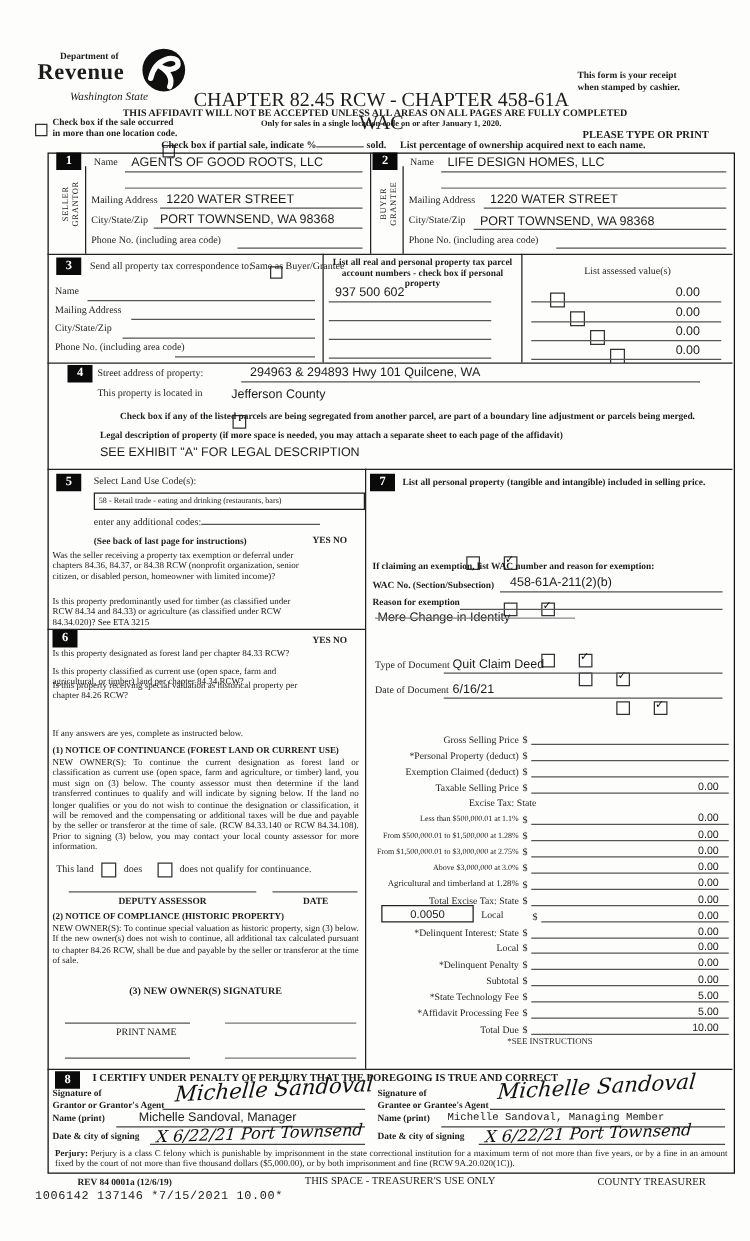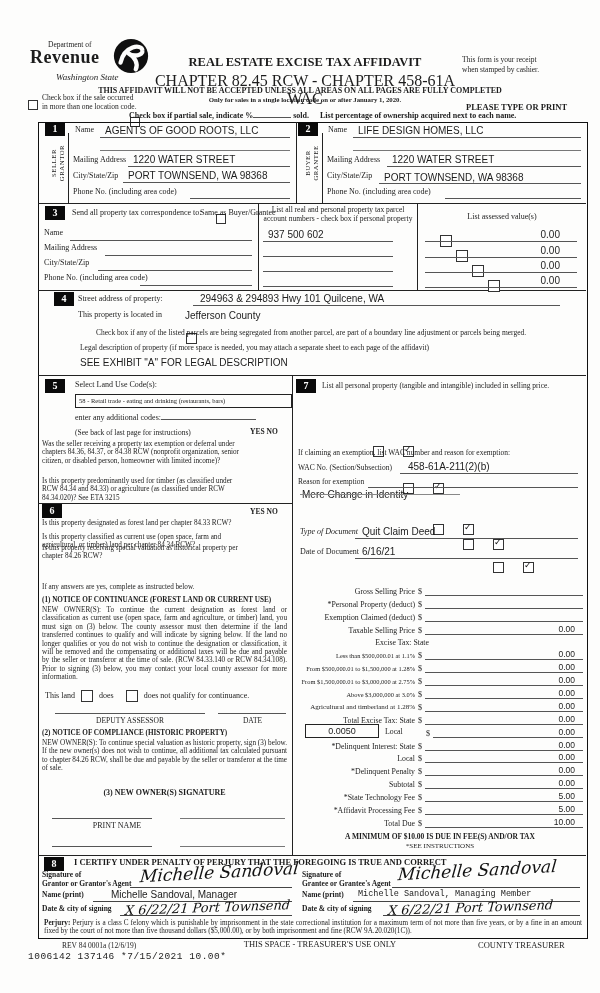--- a/index.html
+++ b/index.html
@@ -10,21 +10,21 @@
   .c{text-align:center;}
   .r{text-align:right;}
   .mono{font-family:"Liberation Mono","DejaVu Sans Mono",monospace;}
   .hline{position:absolute;background:#222;height:1px;}
   .vline{position:absolute;background:#222;width:1px;}
   .outer{position:absolute;left:38px;top:122px;width:548px;height:815px;border:1.5px solid #111;}
   .numbox{position:absolute;background:#0a0a0a;color:#fff;font-weight:bold;text-align:center;font-size:10px;line-height:14px;width:20px;height:14px;font-family:"Liberation Serif",serif;}
   .cb{display:inline-block;width:8px;height:8px;border:1px solid #333;background:#fff;position:relative;vertical-align:middle;}
   .cb.checked::after{content:"✓";position:absolute;left:0px;top:-3px;font-size:9px;color:#111;font-family:"DejaVu Sans",sans-serif;}
   .ul{display:inline-block;border-bottom:1px solid #555;}
-  .lab7{font-size:7.5px;}
+  .lab7{font-size:7.5px;font-weight:bold;}
   .lab8{font-size:8px;}
   .val{font-family:"Liberation Sans",sans-serif;font-size:10px;}
   .vert{position:absolute;transform:rotate(-90deg);transform-origin:center;font-size:6.8px;letter-spacing:.5px;text-align:center;white-space:pre-line;line-height:8px;}
   .fees{position:absolute;left:297px;top:583px;width:286px;}
   .fee-row{display:flex;align-items:flex-end;height:12.9px;}
   .fee-label{flex:0 0 118px;text-align:right;font-size:7.8px;line-height:9px;}
   .fee-label.small{font-size:6.4px;}
   .fee-dollar{flex:0 0 10px;text-align:center;font-size:8px;}
   .fee-line{flex:1;border-bottom:1px solid #555;text-align:right;font-family:"Liberation Sans",sans-serif;font-size:8.5px;padding-right:8px;line-height:10px;}
   .fee-line.noline{border-bottom:none;}
@@ -43,21 +43,20 @@
   <div class="abs lab7" style="left:48px;top:40px;">Department of</div>
   <div class="abs b" style="left:30px;top:47px;font-size:18px;letter-spacing:.5px;">Revenue</div>
   <div class="abs" style="left:112px;top:37px;width:38px;height:38px;">
     <svg width="38" height="38" viewBox="0 0 40 40">
         <circle cx="20" cy="20" r="18" fill="#101010"></circle>
         <path d="M9 27 C13 9, 31 7, 32 14 C33 20, 22 21, 17 17 M17 17 C24 21, 28 28, 25 34" stroke="#fdfdfc" stroke-width="4.5" fill="none" stroke-linecap="round"></path>
       </svg>
   </div>
   <div class="abs i" style="left:56px;top:72px;font-size:9px;">Washington State</div>
 
-  <div class="abs b c" style="left:150px;top:55px;width:310px;font-size:12.5px;">REAL ESTATE EXCISE TAX AFFIDAVIT</div>
   <div class="abs c" style="left:150px;top:72px;width:310px;font-size:16px;">CHAPTER 82.45 RCW - CHAPTER 458-61A WAC</div>
 
   <div class="abs lab7" style="left:462px;top:55px;width:125px;">This form is your receipt</div>
   <div class="abs lab7" style="left:462px;top:65px;width:125px;">when stamped by cashier.</div>
 
   <div class="abs b c" style="left:60px;top:86px;width:480px;font-size:8px;">THIS AFFIDAVIT WILL NOT BE ACCEPTED UNLESS ALL AREAS ON ALL PAGES ARE FULLY COMPLETED</div>
   <div class="abs b c" style="left:150px;top:96px;width:310px;font-size:6.8px;">Only for sales in a single location code on or after January 1, 2020.</div>
 
   <span class="cb abs" style="left:28px;top:95px;"></span>
   <div class="abs lab7" style="left:42px;top:93px;width:120px;white-space:pre-line;">Check box if the sale occurred
@@ -230,21 +229,21 @@
 
   <div class="abs lab7" style="left:298px;top:448px;width:280px;">If claiming an exemption, list WAC number and reason for exemption:</div>
   <div class="abs lab7" style="left:298px;top:463px;">WAC No. (Section/Subsection)</div>
   <div class="abs val" style="left:408px;top:461px;">458-61A-211(2)(b)</div>
   <div class="hline" style="left:400px;top:473px;width:178px;background:#555;"></div>
   <div class="abs lab7" style="left:298px;top:477px;">Reason for exemption</div>
   <div class="hline" style="left:368px;top:487px;width:210px;background:#555;"></div>
   <div class="abs val" style="left:302px;top:489px;">Mere Change in Identity</div>
   <div class="hline" style="left:300px;top:494px;width:160px;background:#888;"></div>
 
-  <div class="abs lab8" style="left:300px;top:527px;font-style:italic;">Type of Document</div>
+  <div class="abs lab8" style="left:300px;top:527px;">Type of Document</div>
   <div class="abs val" style="left:362px;top:526px;">Quit Claim Deed</div>
   <div class="hline" style="left:355px;top:538px;width:223px;background:#555;"></div>
   <div class="abs lab8" style="left:300px;top:547px;">Date of Document</div>
   <div class="abs val" style="left:362px;top:546px;">6/16/21</div>
   <div class="hline" style="left:355px;top:558px;width:223px;background:#555;"></div>
 
   
   <div class="fees">
     <div class="fee-row">
         <div class="fee-label">Gross Selling Price</div>
@@ -333,21 +332,20 @@
     <div class="fee-row">
         <div class="fee-label">*Affidavit Processing Fee</div>
         <div class="fee-dollar">$</div>
         <div class="fee-line"><span>5.00</span></div>
       </div>
     <div class="fee-row">
         <div class="fee-label">Total Due</div>
         <div class="fee-dollar">$</div>
         <div class="fee-line"><span>10.00</span></div>
       </div>
-    <div class="b c" style="font-size:7.5px;margin-top:4px;">A MINIMUM OF $10.00 IS DUE IN FEE(S) AND/OR TAX</div>
     <div class="c" style="font-size:7px;margin-top:1px;">*SEE INSTRUCTIONS</div>
   </div>
 
   
   <div class="numbox" style="left:44px;top:857px;">8</div>
   <div class="abs b" style="left:74px;top:857px;font-size:8.5px;">I CERTIFY UNDER PENALTY OF PERJURY THAT THE FOREGOING IS TRUE AND CORRECT</div>
 
   <div class="abs b lab7" style="left:42px;top:870px;"><span>Signature of</span><br><span>Grantor or Grantor's Agent</span></div>
   <div class="abs sig" style="left:140px;top:862px;">Michelle Sandoval</div>
   <div class="hline" style="left:130px;top:887px;width:162px;background:#444;"></div>

